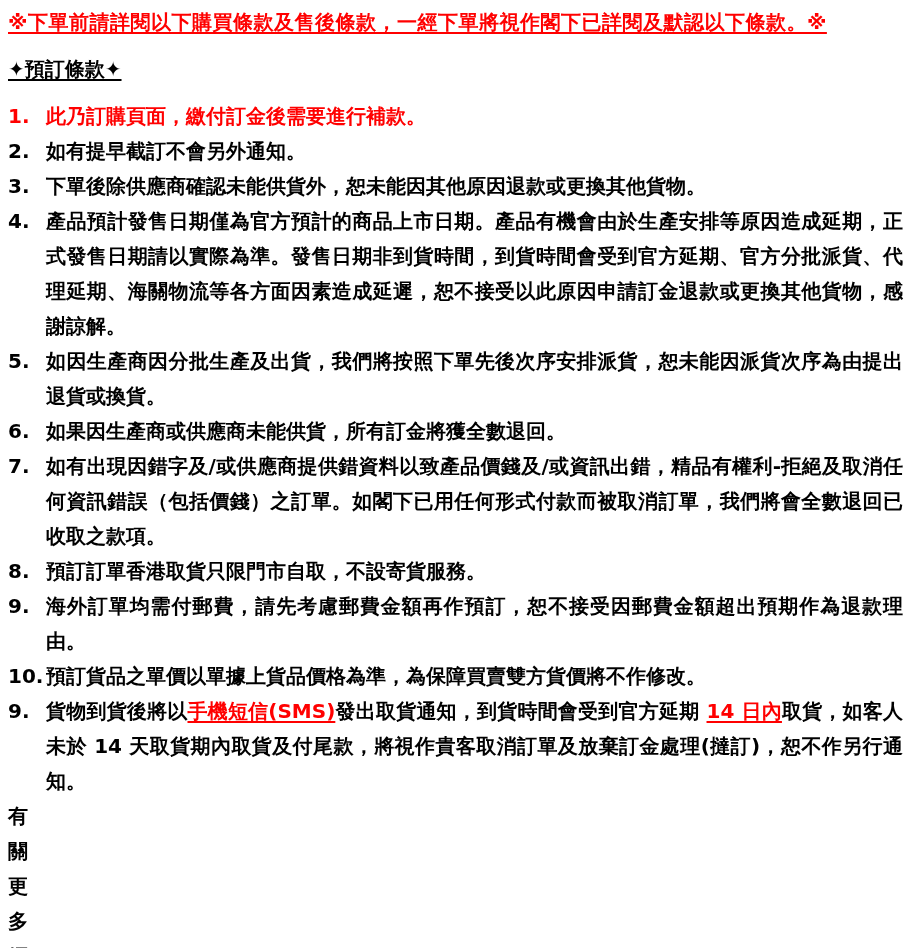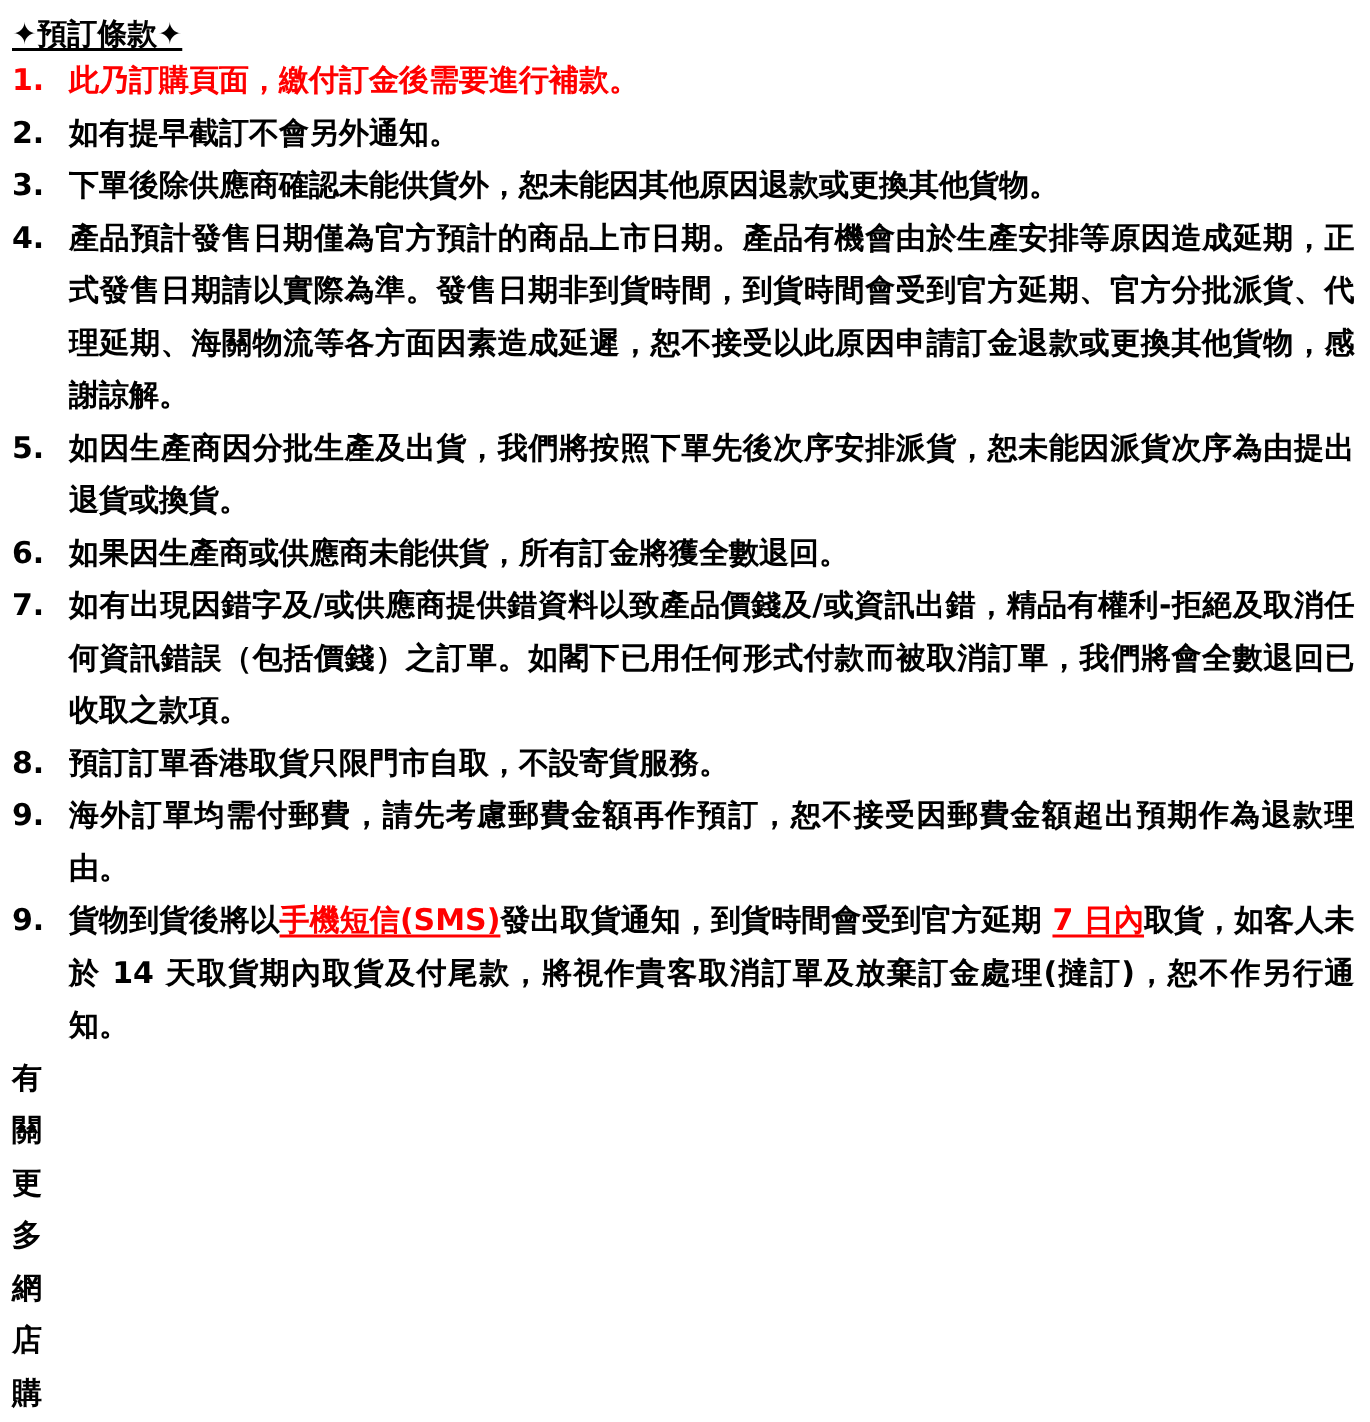--- a/index.html
+++ b/index.html
@@ -21,20 +21,21 @@
     text-decoration: underline;
     text-underline-offset: 3px;
     margin-bottom: 18px;
     letter-spacing: 0.5px;
   }
   .section-heading {
     font-size: 20px;
     line-height: 1.4;
     text-decoration: underline;
     text-underline-offset: 3px;
+    margin-bottom: 16px;
   }
   .terms-list {
     width: 100%;
   }
   .term {
     display: grid;
     grid-template-columns: 38px 1fr;
     font-size: 20px;
     line-height: 35px;
   }
@@ -54,20 +55,21 @@
     color: var(--accent-red, #ff0000);
     text-decoration: underline;
     text-underline-offset: 3px;
     cursor: pointer;
   }
 </style>
 </head>
 <body>
 
 <div class="page">
+  <h1 class="doc-title">※下單前請詳閱以下購買條款及售後條款，一經下單將視作閣下已詳閱及默認以下條款。※</h1>
   <h2 class="section-heading">✦預訂條款✦</h2>
   <div class="terms-list" id="terms-list">
       <div class="term red">
         <span class="num">1.</span>
         <span class="body"><span>此乃訂購頁面，繳付訂金後需要進行補款。</span></span>
       </div>
       <div class="term">
         <span class="num">2.</span>
         <span class="body"><span>如有提早截訂不會另外通知。</span></span>
       </div>
@@ -93,22 +95,26 @@
       </div>
       <div class="term">
         <span class="num">8.</span>
         <span class="body"><span>預訂訂單香港取貨只限門市自取，不設寄貨服務。</span></span>
       </div>
       <div class="term">
         <span class="num">9.</span>
         <span class="body"><span>海外訂單均需付郵費，請先考慮郵費金額再作預訂，恕不接受因郵費金額超出預期作為退款理由。</span></span>
       </div>
       <div class="term">
+        <span class="num">10.</span>
+        <span class="body"><span>預訂貨品之單價以單據上貨品價格為準，為保障買賣雙方貨價將不作修改。</span></span>
+      </div>
+      <div class="term">
         <span class="num">9.</span>
-        <span class="body"><span>貨物到貨後將以</span><span class="hl">手機短信(SMS)</span><span>發出取貨通知，到貨時間會受到官方延期 </span><span class="hl">7 日內</span><span>取貨，如客人未於 14 天取貨期內取貨及付尾款，將視作貴客取消訂單及放棄訂金處理(撻訂)，恕不作另行通知。</span></span>
+        <span class="body"><span>貨物到貨後將以</span><span class="hl">手機短信(SMS)</span><span>發出取貨通知，到貨時間會受到官方延期 </span><span class="hl">14 日內</span><span>取貨，如客人未於 14 天取貨期內取貨及付尾款，將視作貴客取消訂單及放棄訂金處理(撻訂)，恕不作另行通知。</span></span>
       </div>
       <div class="term">
         <span class="body"><span>有關更多網店購物詳情，並會記錄發送狀態（是否成功發出），由於短信可能會因客人所使用的電信商攔截 / 部分型號手機內置短信攔置設定 / 其他原因未能查看短信，我們只能按照信息中心的發送狀態作準，未能考慮客人個別情況，恕不接受未有收到短信為由要求取回已撻訂的貨物或訂金。</span></span>
       </div>
       <div class="term">
         <span class="num">13.</span>
         <span class="body"><span>有關更多網店購物詳情，請參閱 </span><span class="link">網店購物須知</span><span> 。</span></span>
       </div>
     </div>
 </div>

